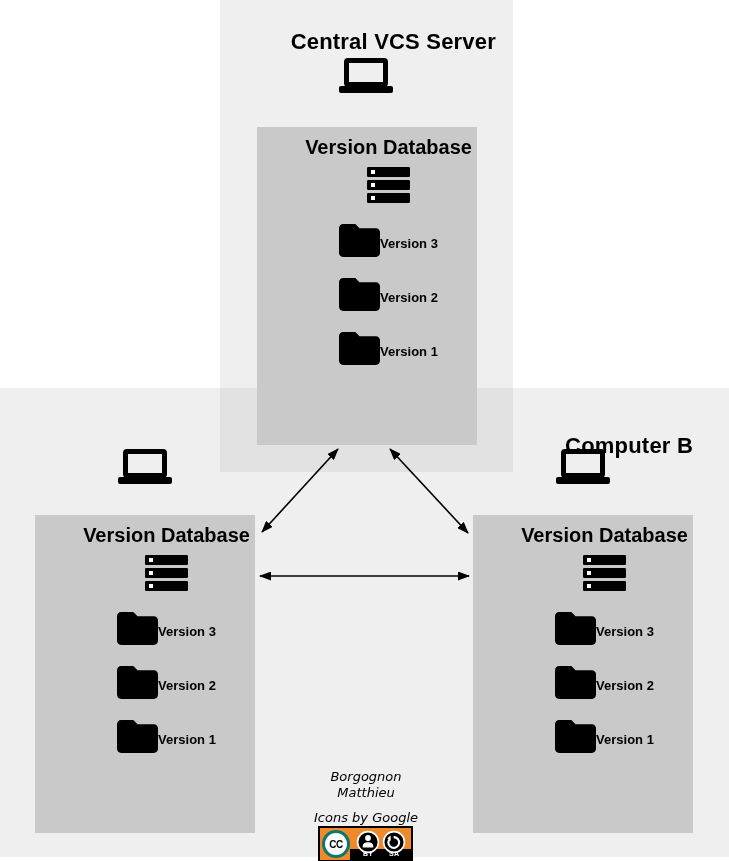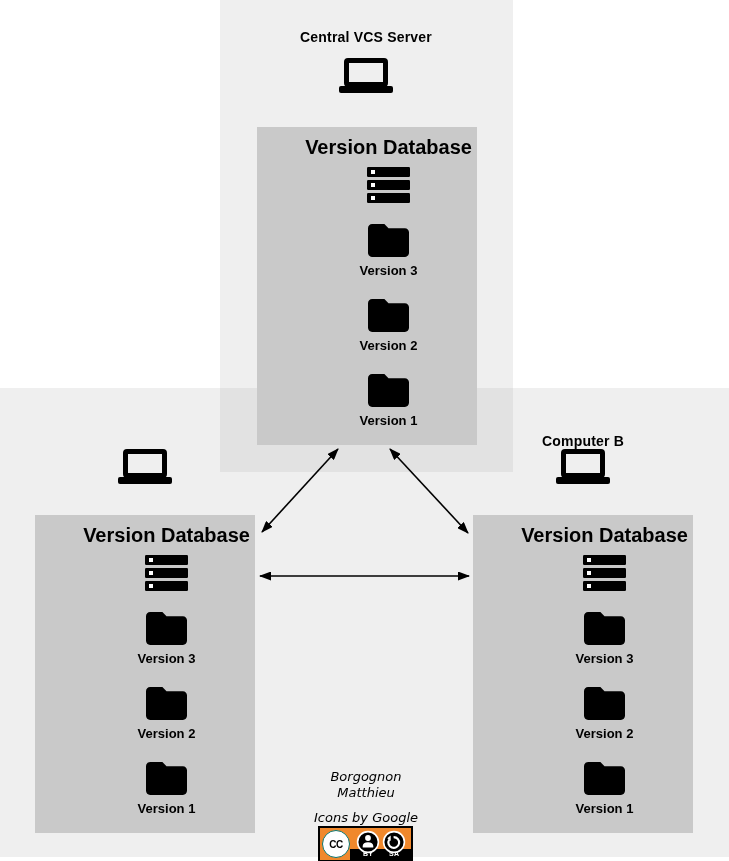--- a/index.html
+++ b/index.html
@@ -8,51 +8,51 @@
     position:relative; width:729px; height:861px; overflow:hidden;
     background:#fff; color:var(--ink,#000);
     font-family:"Liberation Sans", sans-serif;
   }
   .band-v { position:absolute; left:220px; top:0; width:293px; height:472px; background:var(--band,#efefef); }
   .band-h { position:absolute; left:0; top:388px; width:729px; height:469px; background:var(--band,#efefef); }
   .band-x { position:absolute; left:220px; top:388px; width:293px; height:84px; background:var(--overlap,#e2e2e2); }
 
   .arrows { position:absolute; left:0; top:0; width:729px; height:861px; pointer-events:none; }
 
-  .node-title { position:absolute; text-align:center; font-weight:bold; font-size:14px; letter-spacing:0.2px; }
+  .node-title { position:absolute; text-align:right; font-weight:bold; font-size:22px; letter-spacing:0.2px; }
   .laptop { position:absolute; width:54px; height:35px; }
   .laptop .screen { position:absolute; left:5px; top:0; width:44px; height:29px; border:5px solid #000; border-radius:4px; background:transparent; }
   .laptop .base { position:absolute; left:0; bottom:0; width:54px; height:7px; background:#000; border-radius:2px; }
 
   .db-box {
     position:absolute; width:220px; height:318px; background:var(--box,#c9c9c9);
     display:flex; flex-direction:column; align-items:center;padding-left:43px;
   }
   .db-title { margin-top:9px; font-weight:bold; font-size:20px; }
   .storage-icon { margin-top:8px; line-height:0; }
-  .folder-group { margin-top:21px; display:flex; flex-direction:column; align-items:center; line-height:0; }
+  .folder-group { margin-top:21px; display:flex; flex-direction:row; align-items:center; line-height:0; }
   .version-label { margin-top:6px; font-weight:bold; font-size:13px; line-height:15px; }
 
   .credits {
     position:absolute; left:286px; top:769px; width:160px; text-align:center;
     font-family:"DejaVu Sans", sans-serif; font-style:italic; font-size:13px; line-height:16px;
   }
   .credits .icons-line { margin-top:9px; }
 
   .cc-badge {
     position:absolute; left:318px; top:826px; width:95px; height:36px;
     background:var(--orange,#f0882c); border:2px solid #000;
   }
   .cc-strip { position:absolute; left:30px; right:0; bottom:0; height:11px; background:#000; }
   .cc-strip span { position:absolute; top:1px; color:#fff; font-size:7px; font-weight:bold; letter-spacing:0.3px; }
   .cc-strip .by-lbl { left:13px; }
   .cc-strip .sa-lbl { left:39px; }
   .cc-circle {
     position:absolute; left:2px; top:2px; width:28px; height:28px; border-radius:50%;
-    background:#fff; border:1px solid #0f766e;
+    background:#fff; border:3px solid #0f766e;
     display:flex; align-items:center; justify-content:center;
     font-size:10px; font-weight:bold; letter-spacing:-0.5px;
   }
   .icon-circle { position:absolute; top:2px; width:24px; height:24px; line-height:0; }
   .icon-circle.by { left:36px; }
   .icon-circle.sa { left:62px; }
 </style>
 </head>
 <body>
 

